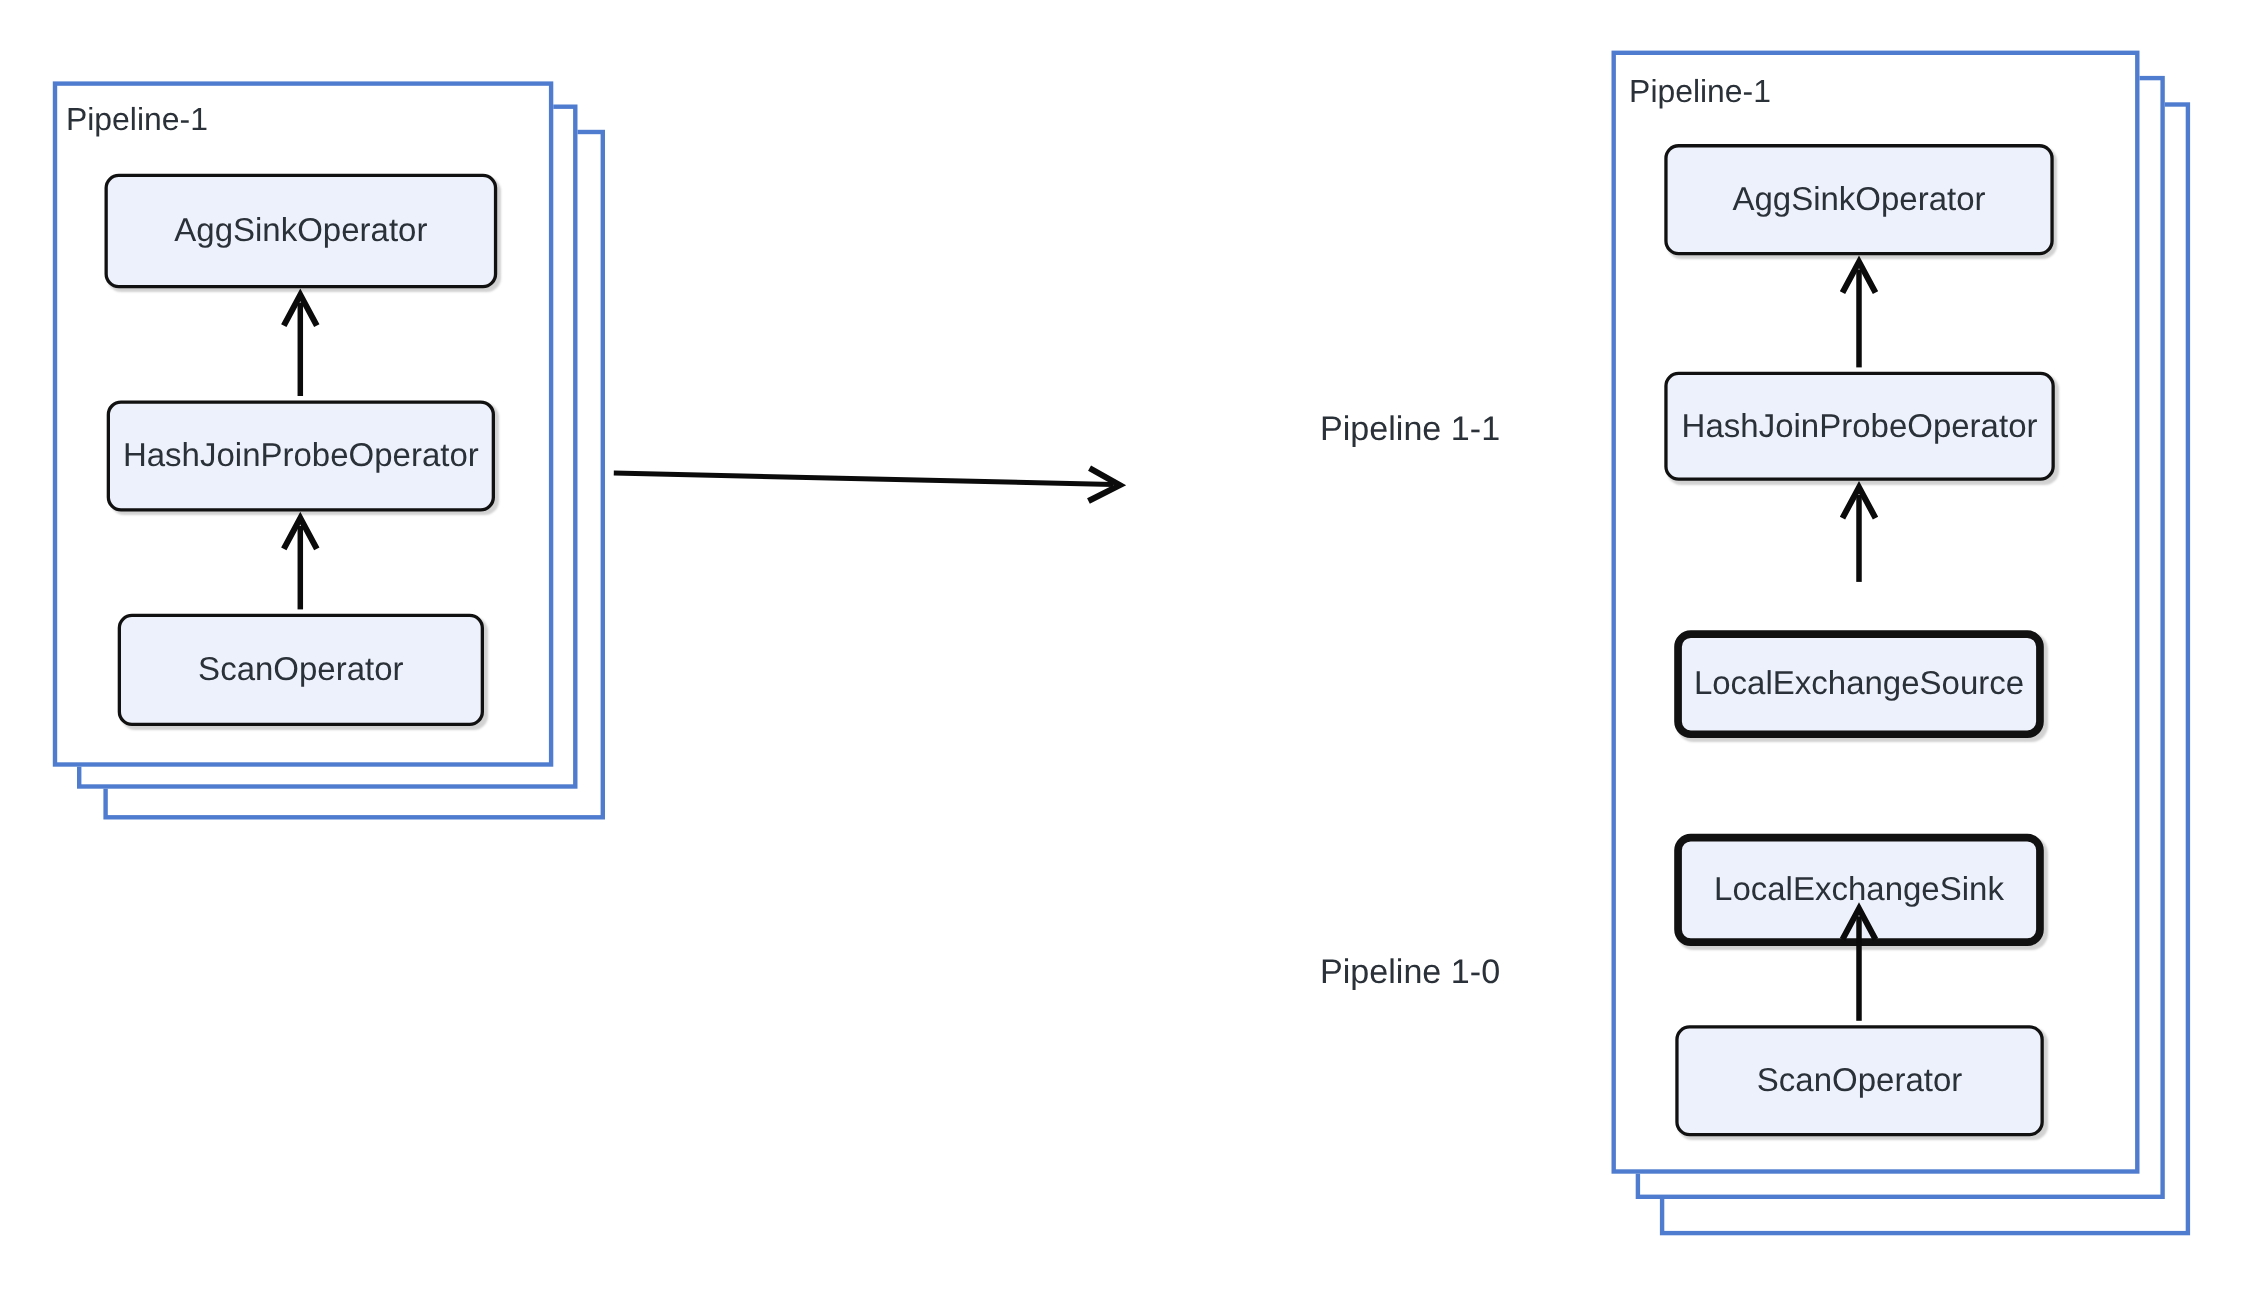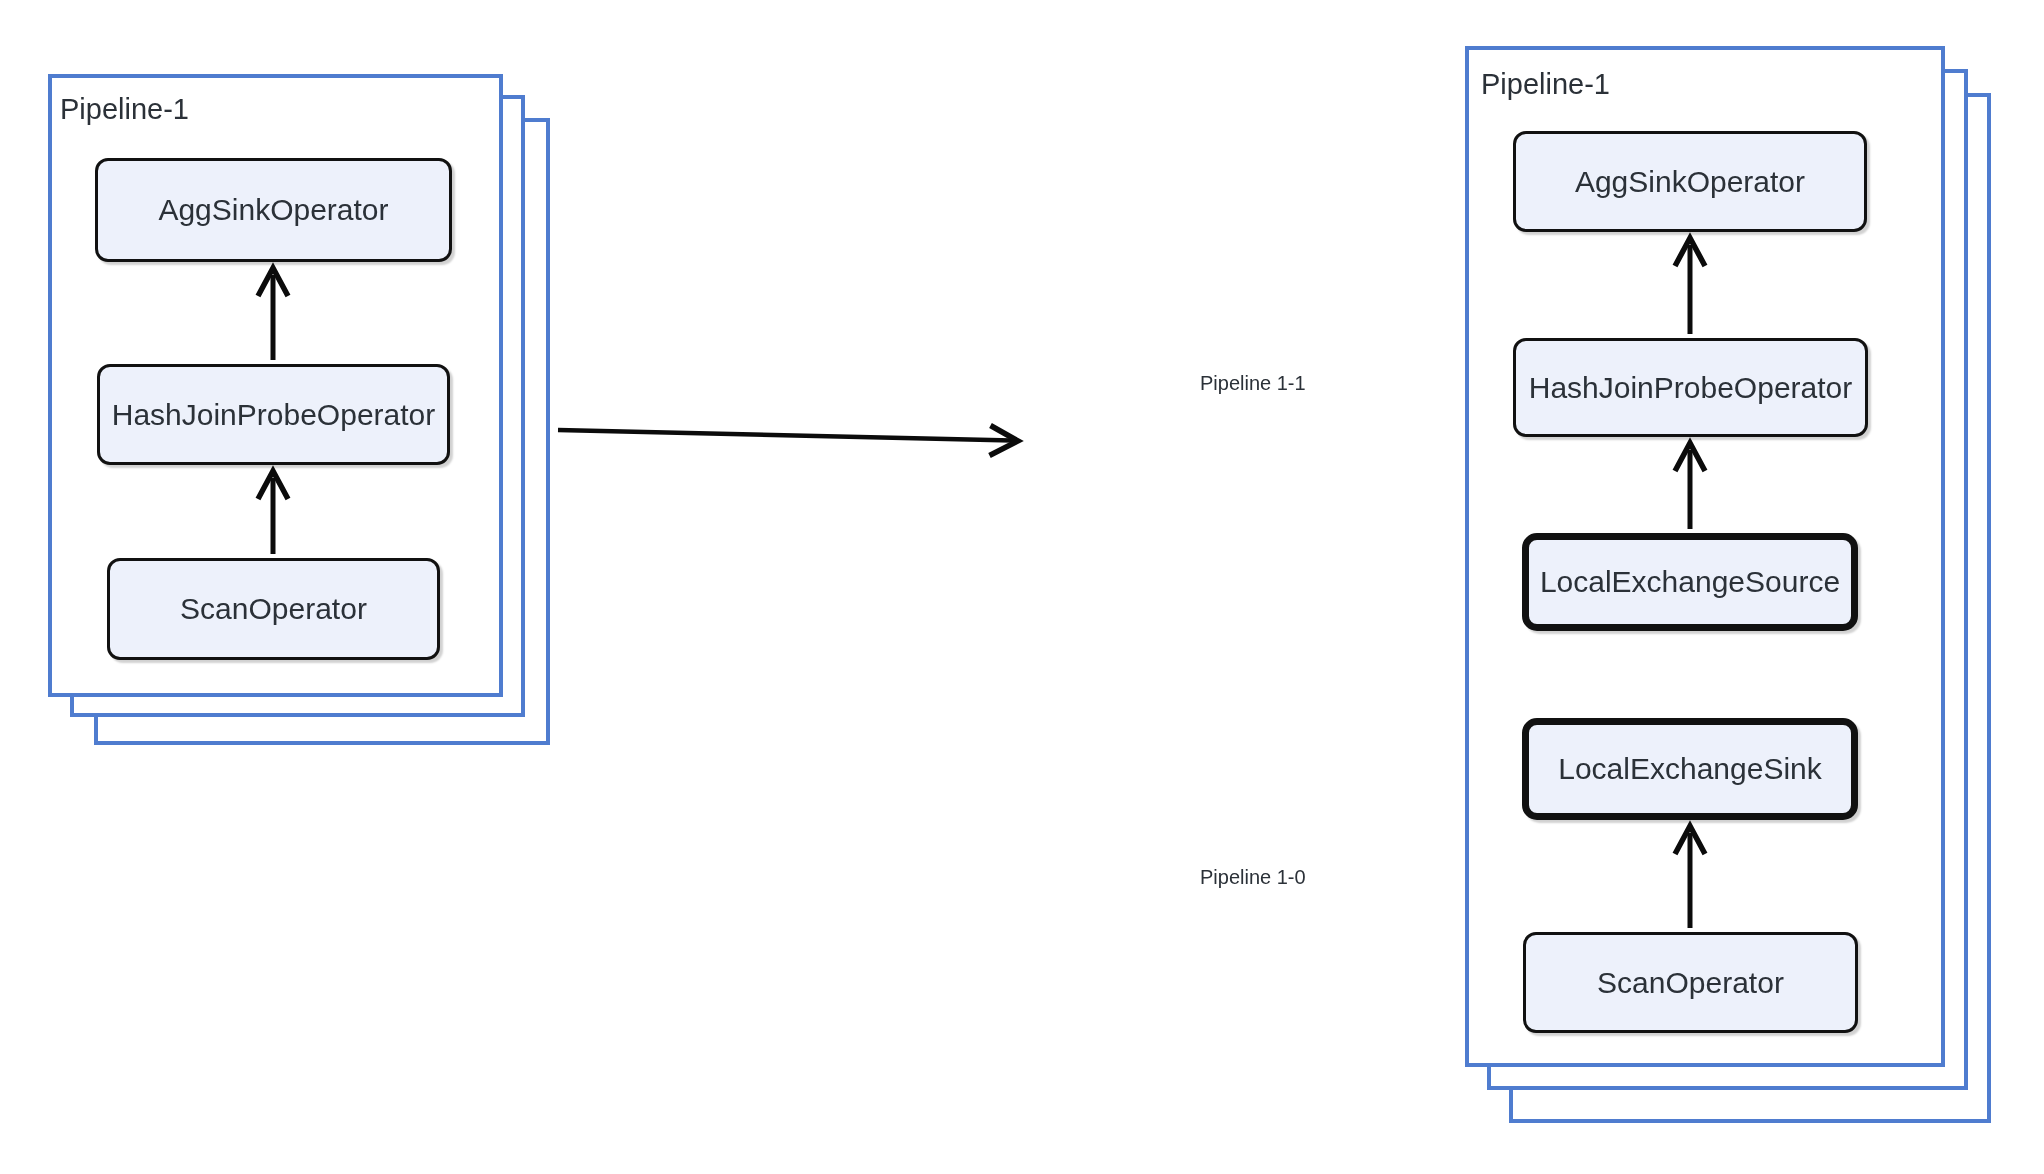--- a/index.html
+++ b/index.html
@@ -36,29 +36,29 @@
   .op {
     position: absolute;
     background: var(--box_fill);
     border: 3px solid var(--box_border);
     border-radius: 13px;
     display: flex;
     align-items: center;
     justify-content: center;
     box-shadow: 3px 3px 2px rgba(0,0,0,0.18);
   }
-  .op.bold { border-width: 7px; border-radius: 15px; }
+  .op.bold { border-width: 7px; border-radius: 15px; margin-top: 40px; }
   .op span {
     font-size: 30px;
     color: var(--text);
     white-space: nowrap;
   }
   .annotation {
     position: absolute;
-    font-size: 20px;
+    font-size: 31px;
     color: var(--text);
     white-space: nowrap;
   }
   svg.arrows {
     position: absolute;
     inset: 0;
     width: 2044px;
     height: 1174px;
     pointer-events: none;
   }

